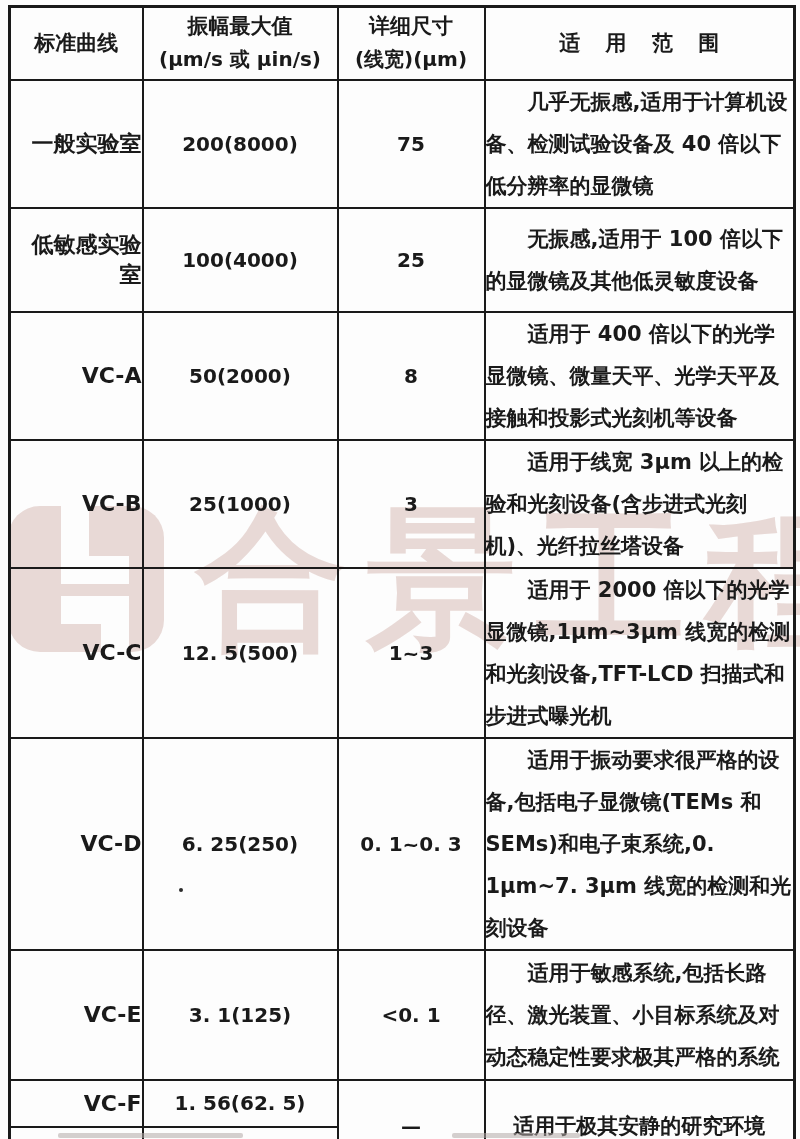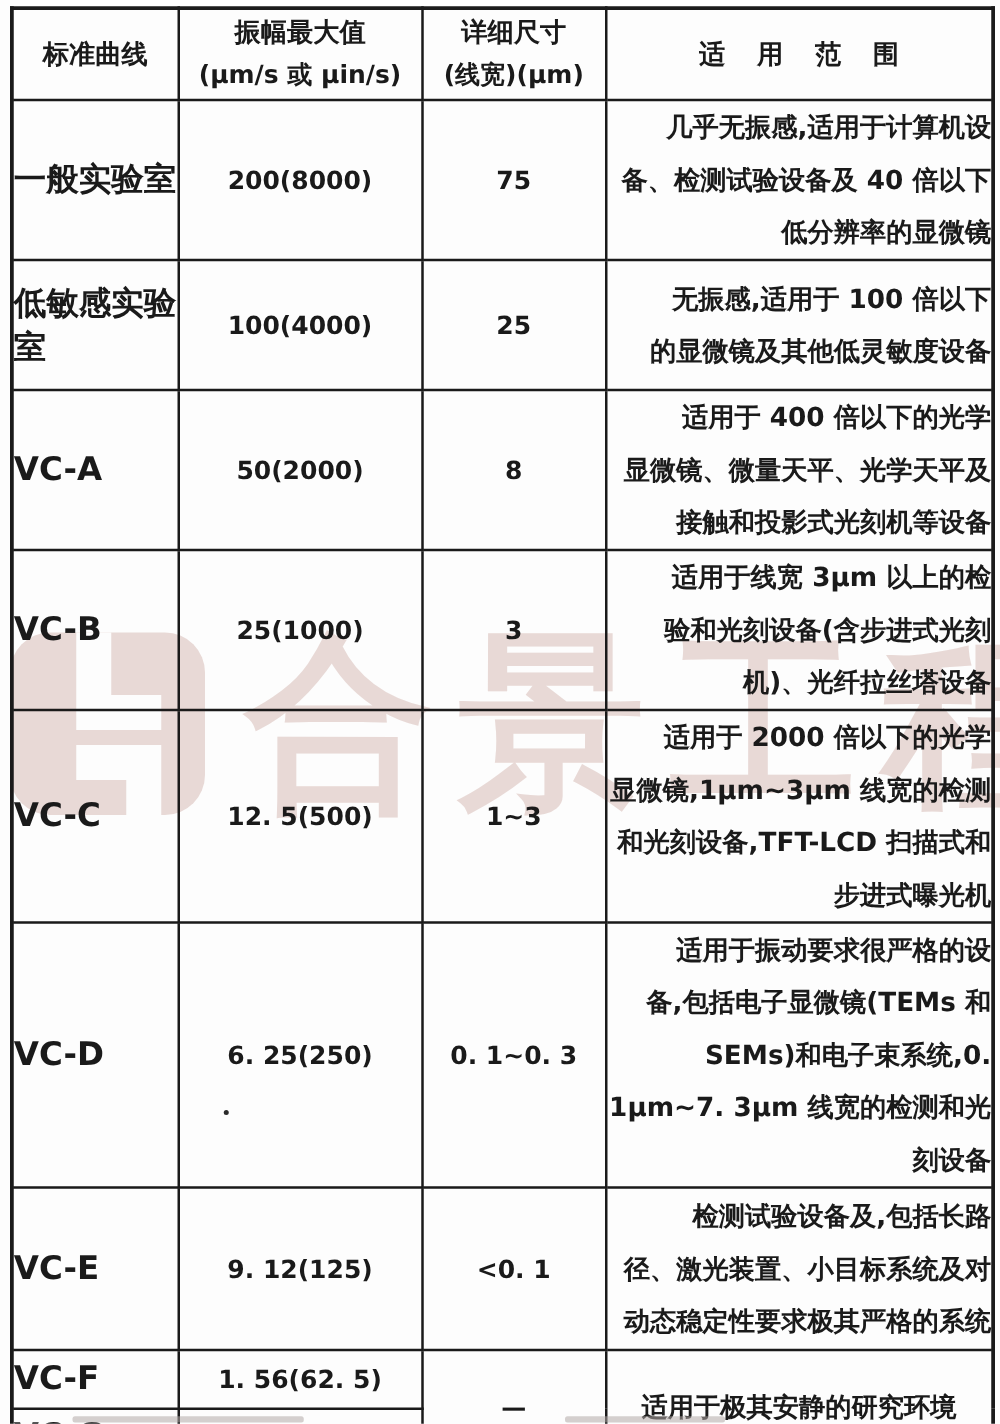--- a/index.html
+++ b/index.html
@@ -39,24 +39,24 @@
     font-weight:700;color:#1a1a1a;
   }
   tr.h85{height:73px}  tr.h128{height:128px} tr.h98{height:104px}
   tr.h127{height:127px} tr.h125{height:125px} tr.h167{height:167px}
   tr.h173{height:173px} tr.h130{height:130px} tr.h47{height:47px}
   tr.h46{height:46px}
 
   .c-head{ text-align:center;vertical-align:middle;font-size:21px;line-height:33px; }
   .c-head .sub{font-size:20px;}
   .c-head-scope{letter-spacing:9px;text-indent:9px;margin-top:32px;}
-  .c-center{ text-align:left;vertical-align:middle;font-size:26px; }
+  .c-center{ text-align:right;vertical-align:middle;font-size:22px; }
   .c-num{ text-align:center;vertical-align:middle;font-size:20px;border-radius:31px; }
   .c-scope{
-    text-align:right;vertical-align:middle;
+    text-align:left;vertical-align:middle;
     font-size:21px;line-height:42px;
     padding:2px 8px 2px 12px;text-indent:2em;
   }
   .c-scope-center{
     text-align:center;vertical-align:middle;
     font-size:21px;padding:0 6px;
   }
 
   
   .ink-dot{
@@ -142,23 +142,23 @@
 
     <tr class="h173">
       <td class="c-center">VC-D</td>
       <td class="c-num">6. 25(250)</td>
       <td class="c-num">0. 1~0. 3</td>
       <td class="c-scope">适用于振动要求很严格的设备,包括电子显微镜(TEMs 和 SEMs)和电子束系统,0. 1μm~7. 3μm 线宽的检测和光刻设备</td>
     </tr>
 
     <tr class="h130">
       <td class="c-center">VC-E</td>
-      <td class="c-num">9. 12(125)</td>
+      <td class="c-num">3. 1(125)</td>
       <td class="c-num">&lt;0. 1</td>
-      <td class="c-scope">检测试验设备及,包括长路径、激光装置、小目标系统及对动态稳定性要求极其严格的系统</td>
+      <td class="c-scope">适用于敏感系统,包括长路径、激光装置、小目标系统及对动态稳定性要求极其严格的系统</td>
     </tr>
 
     <tr class="h47">
       <td class="c-center">VC-F</td>
       <td class="c-num">1. 56(62. 5)</td>
       <td class="c-num" rowspan="2">—</td>
       <td class="c-scope-center" rowspan="2">适用于极其安静的研究环境</td>
     </tr>
 
     <tr class="h46">

